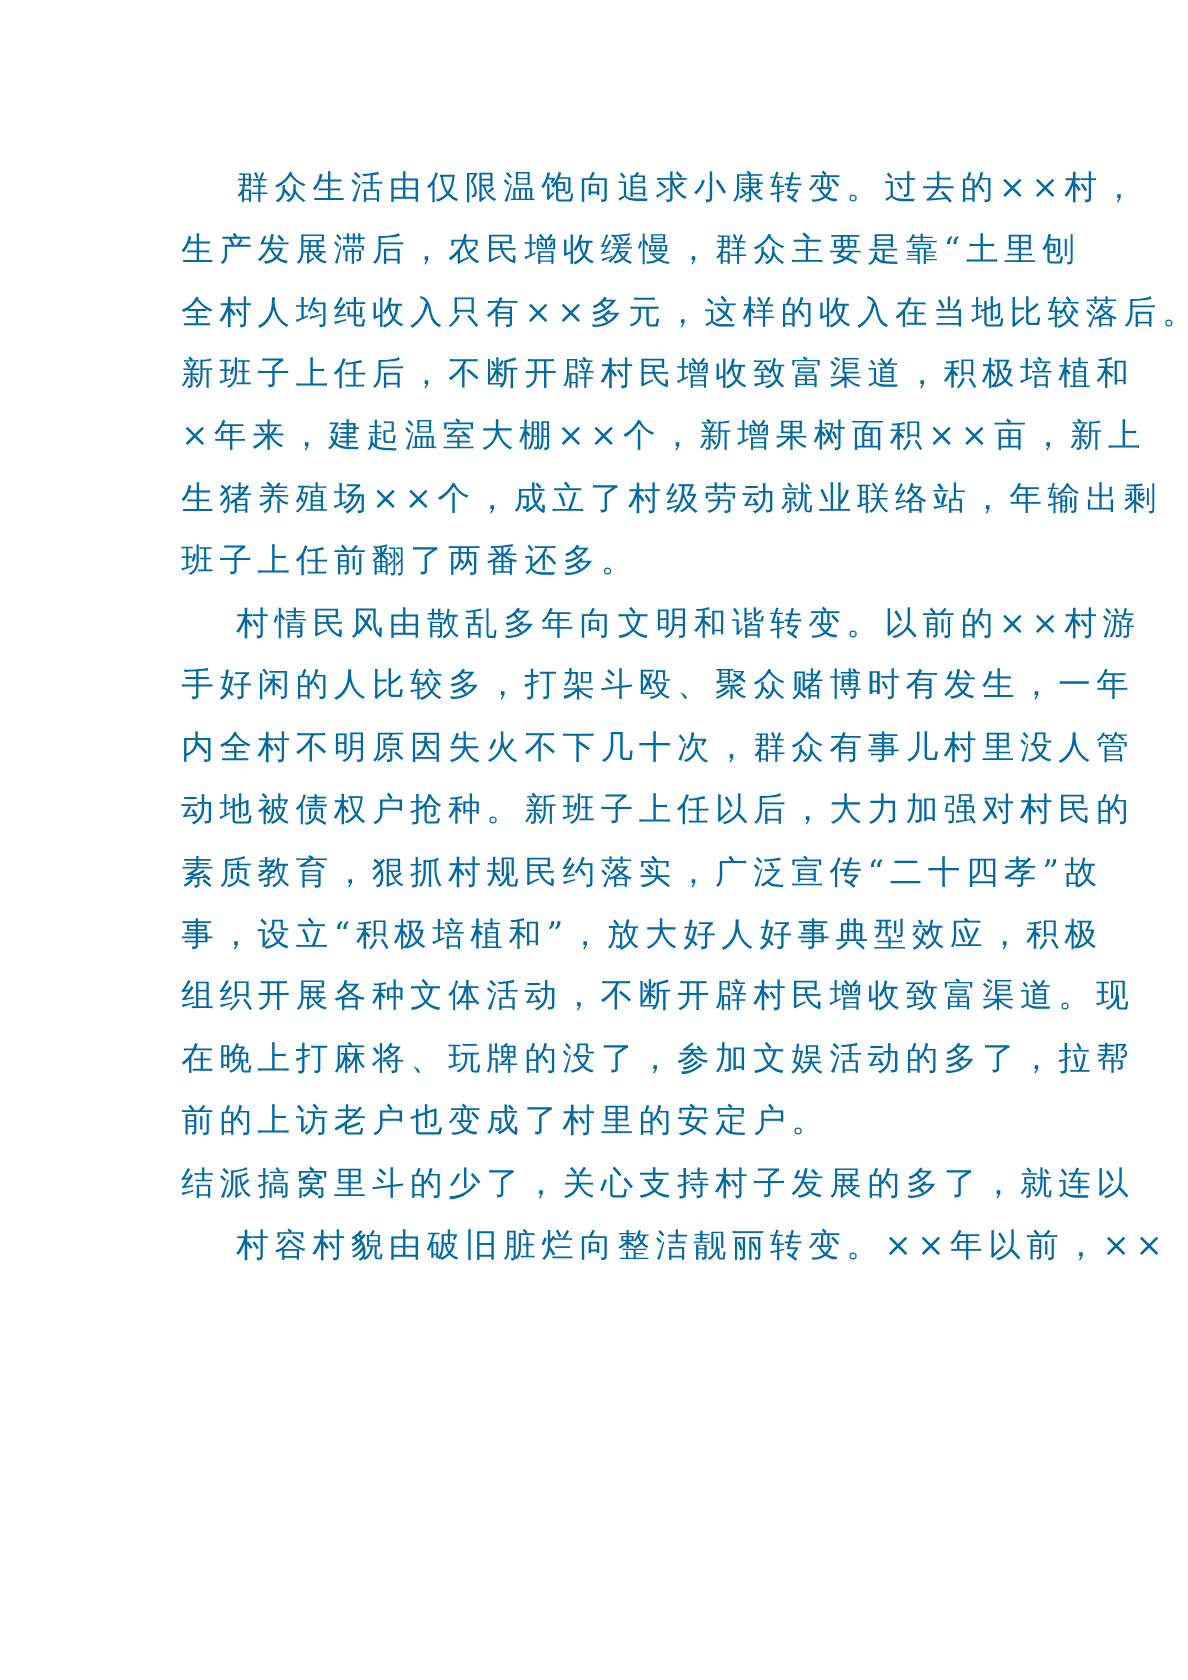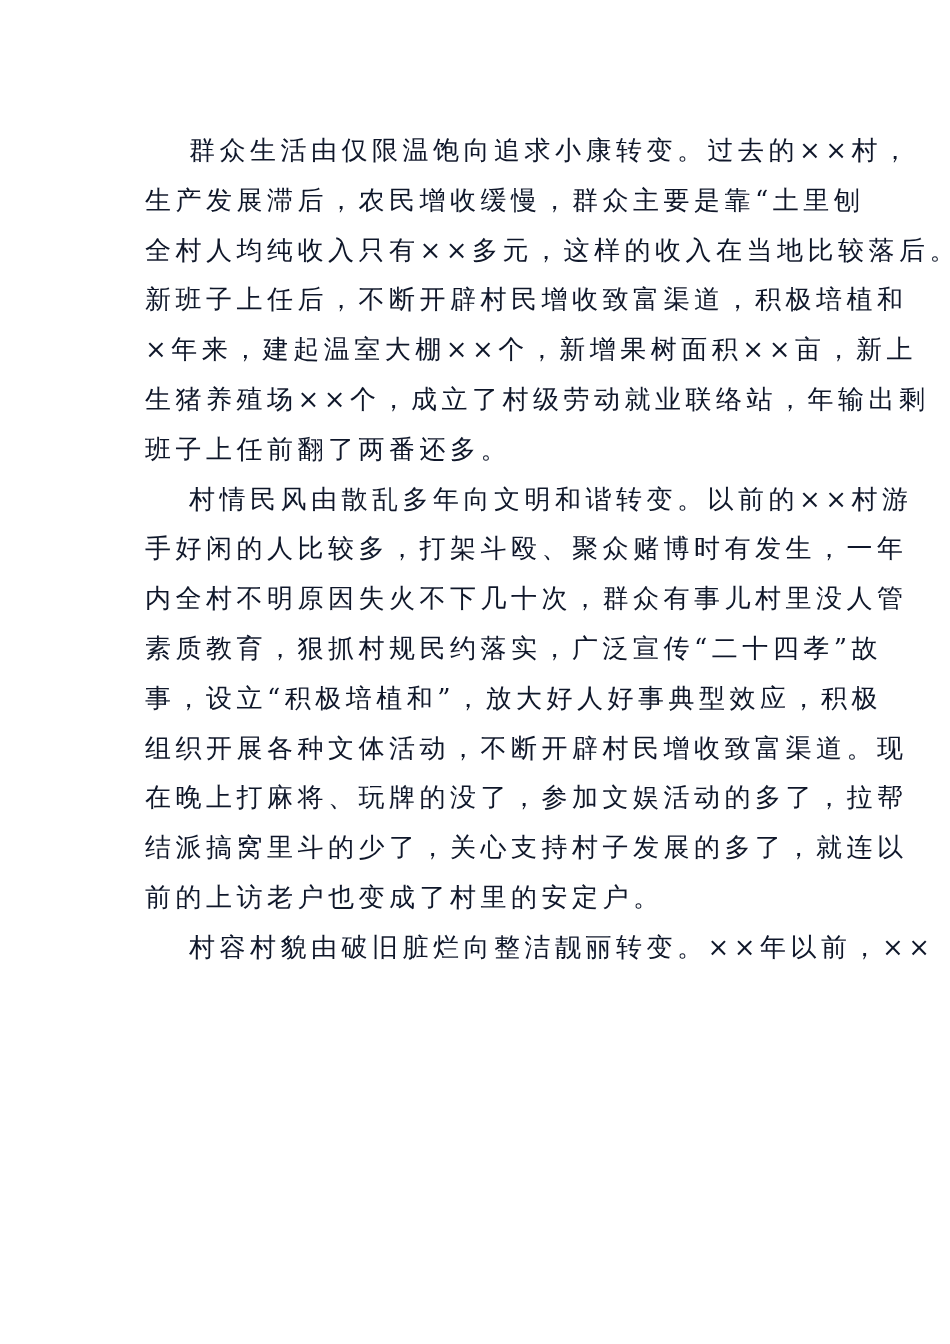--- a/index.html
+++ b/index.html
@@ -8,21 +8,21 @@
     position: absolute;
     left: 145px;
     top: 126px;
     width: 670px;
   }
   .line {
     font-family: "DejaVu Serif", "Liberation Serif", serif;
     font-size: 26px;
     line-height: 49.8px;
     height: 49.8px;
-    color: #0f172a;
+    color: #0369a1;
     white-space: nowrap;
     letter-spacing: 4.5px;
   }
   .indent { padding-left: 44px; }
 </style>
 </head>
 <body>
 
 <div class="page">
   <div>
@@ -31,23 +31,24 @@
     <div class="line">全村人均纯收入只有××多元，这样的收入在当地比较落后。</div>
     <div class="line">新班子上任后，不断开辟村民增收致富渠道，积极培植和</div>
     <div class="line">×年来，建起温室大棚××个，新增果树面积××亩，新上</div>
     <div class="line">生猪养殖场××个，成立了村级劳动就业联络站，年输出剩</div>
     <div class="line">班子上任前翻了两番还多。</div>
   </div>
   <div>
     <div class="line indent">村情民风由散乱多年向文明和谐转变。以前的××村游</div>
     <div class="line">手好闲的人比较多，打架斗殴、聚众赌博时有发生，一年</div>
     <div class="line">内全村不明原因失火不下几十次，群众有事儿村里没人管</div>
+    <div class="line">动地被债权户抢种。新班子上任以后，大力加强对村民的</div>
     <div class="line">素质教育，狠抓村规民约落实，广泛宣传“二十四孝”故</div>
     <div class="line">事，设立“积极培植和”，放大好人好事典型效应，积极</div>
     <div class="line">组织开展各种文体活动，不断开辟村民增收致富渠道。现</div>
     <div class="line">在晚上打麻将、玩牌的没了，参加文娱活动的多了，拉帮</div>
+    <div class="line">前的上访老户也变成了村里的安定户。</div>
     <div class="line">结派搞窝里斗的少了，关心支持村子发展的多了，就连以</div>
-    <div class="line">前的上访老户也变成了村里的安定户。</div>
   </div>
   <div>
     <div class="line indent">村容村貌由破旧脏烂向整洁靓丽转变。××年以前，××</div>
   </div>
 </div>
 
 </body></html>

